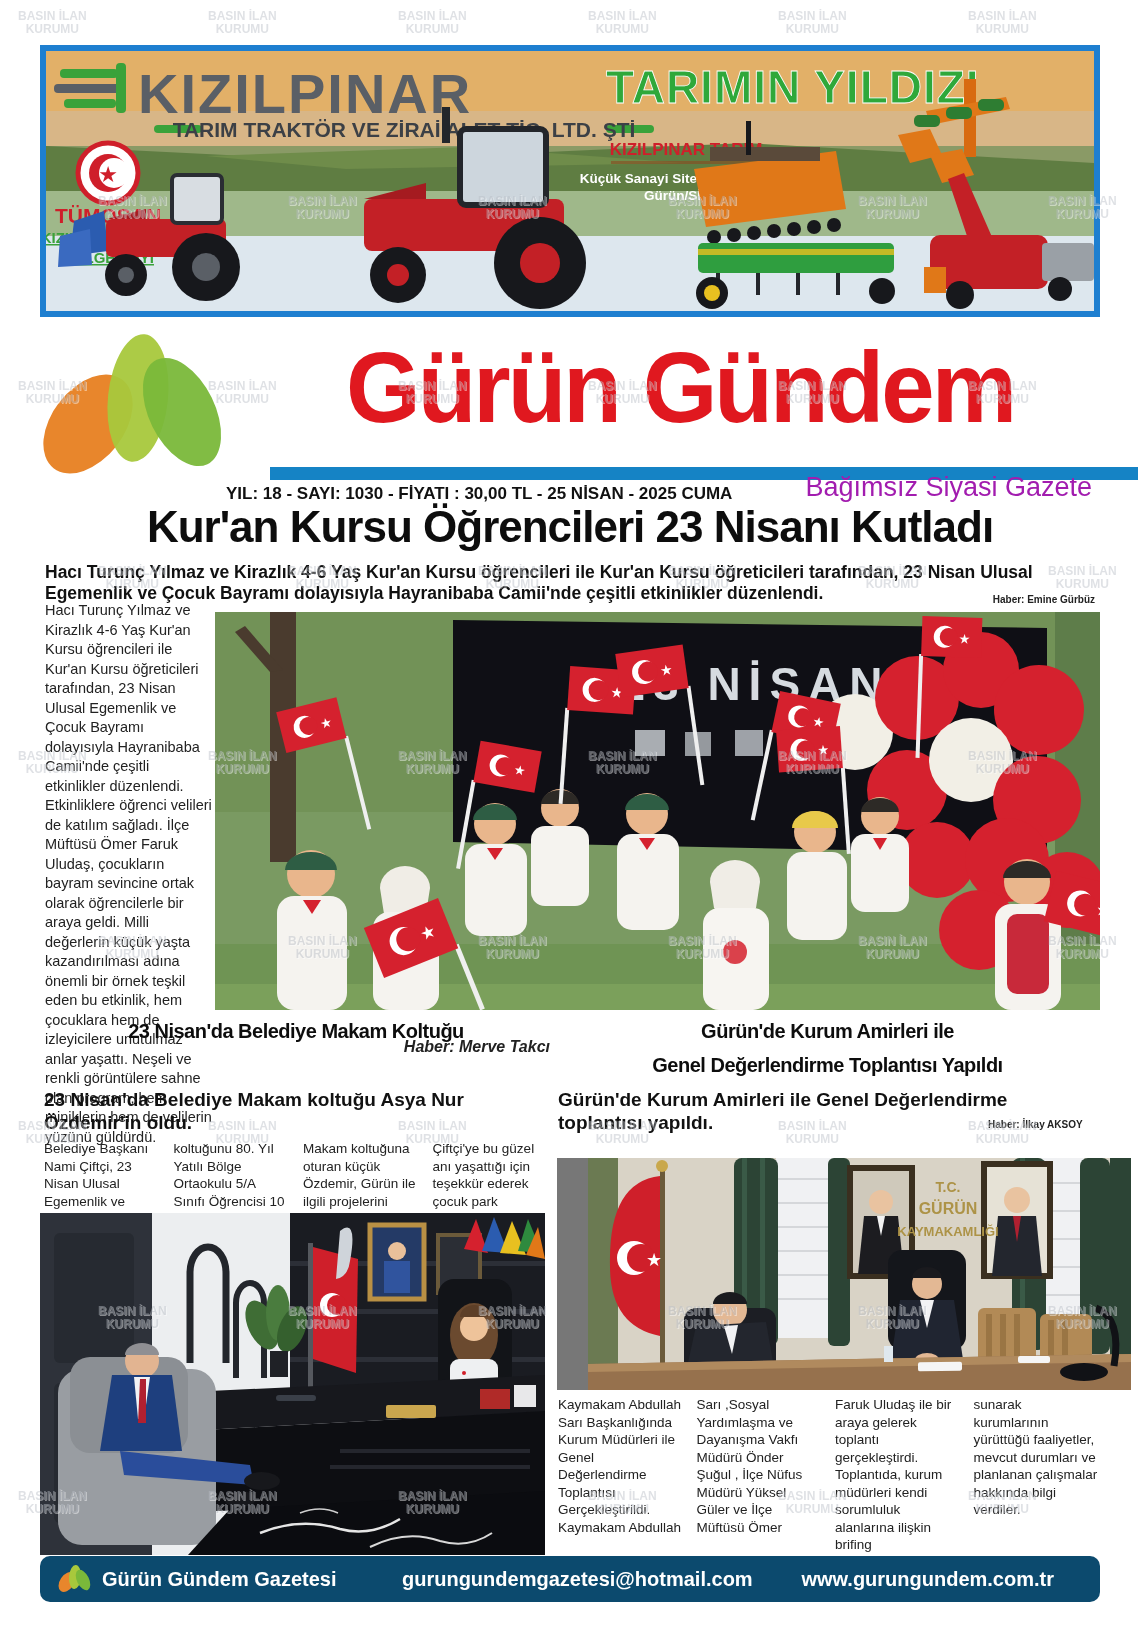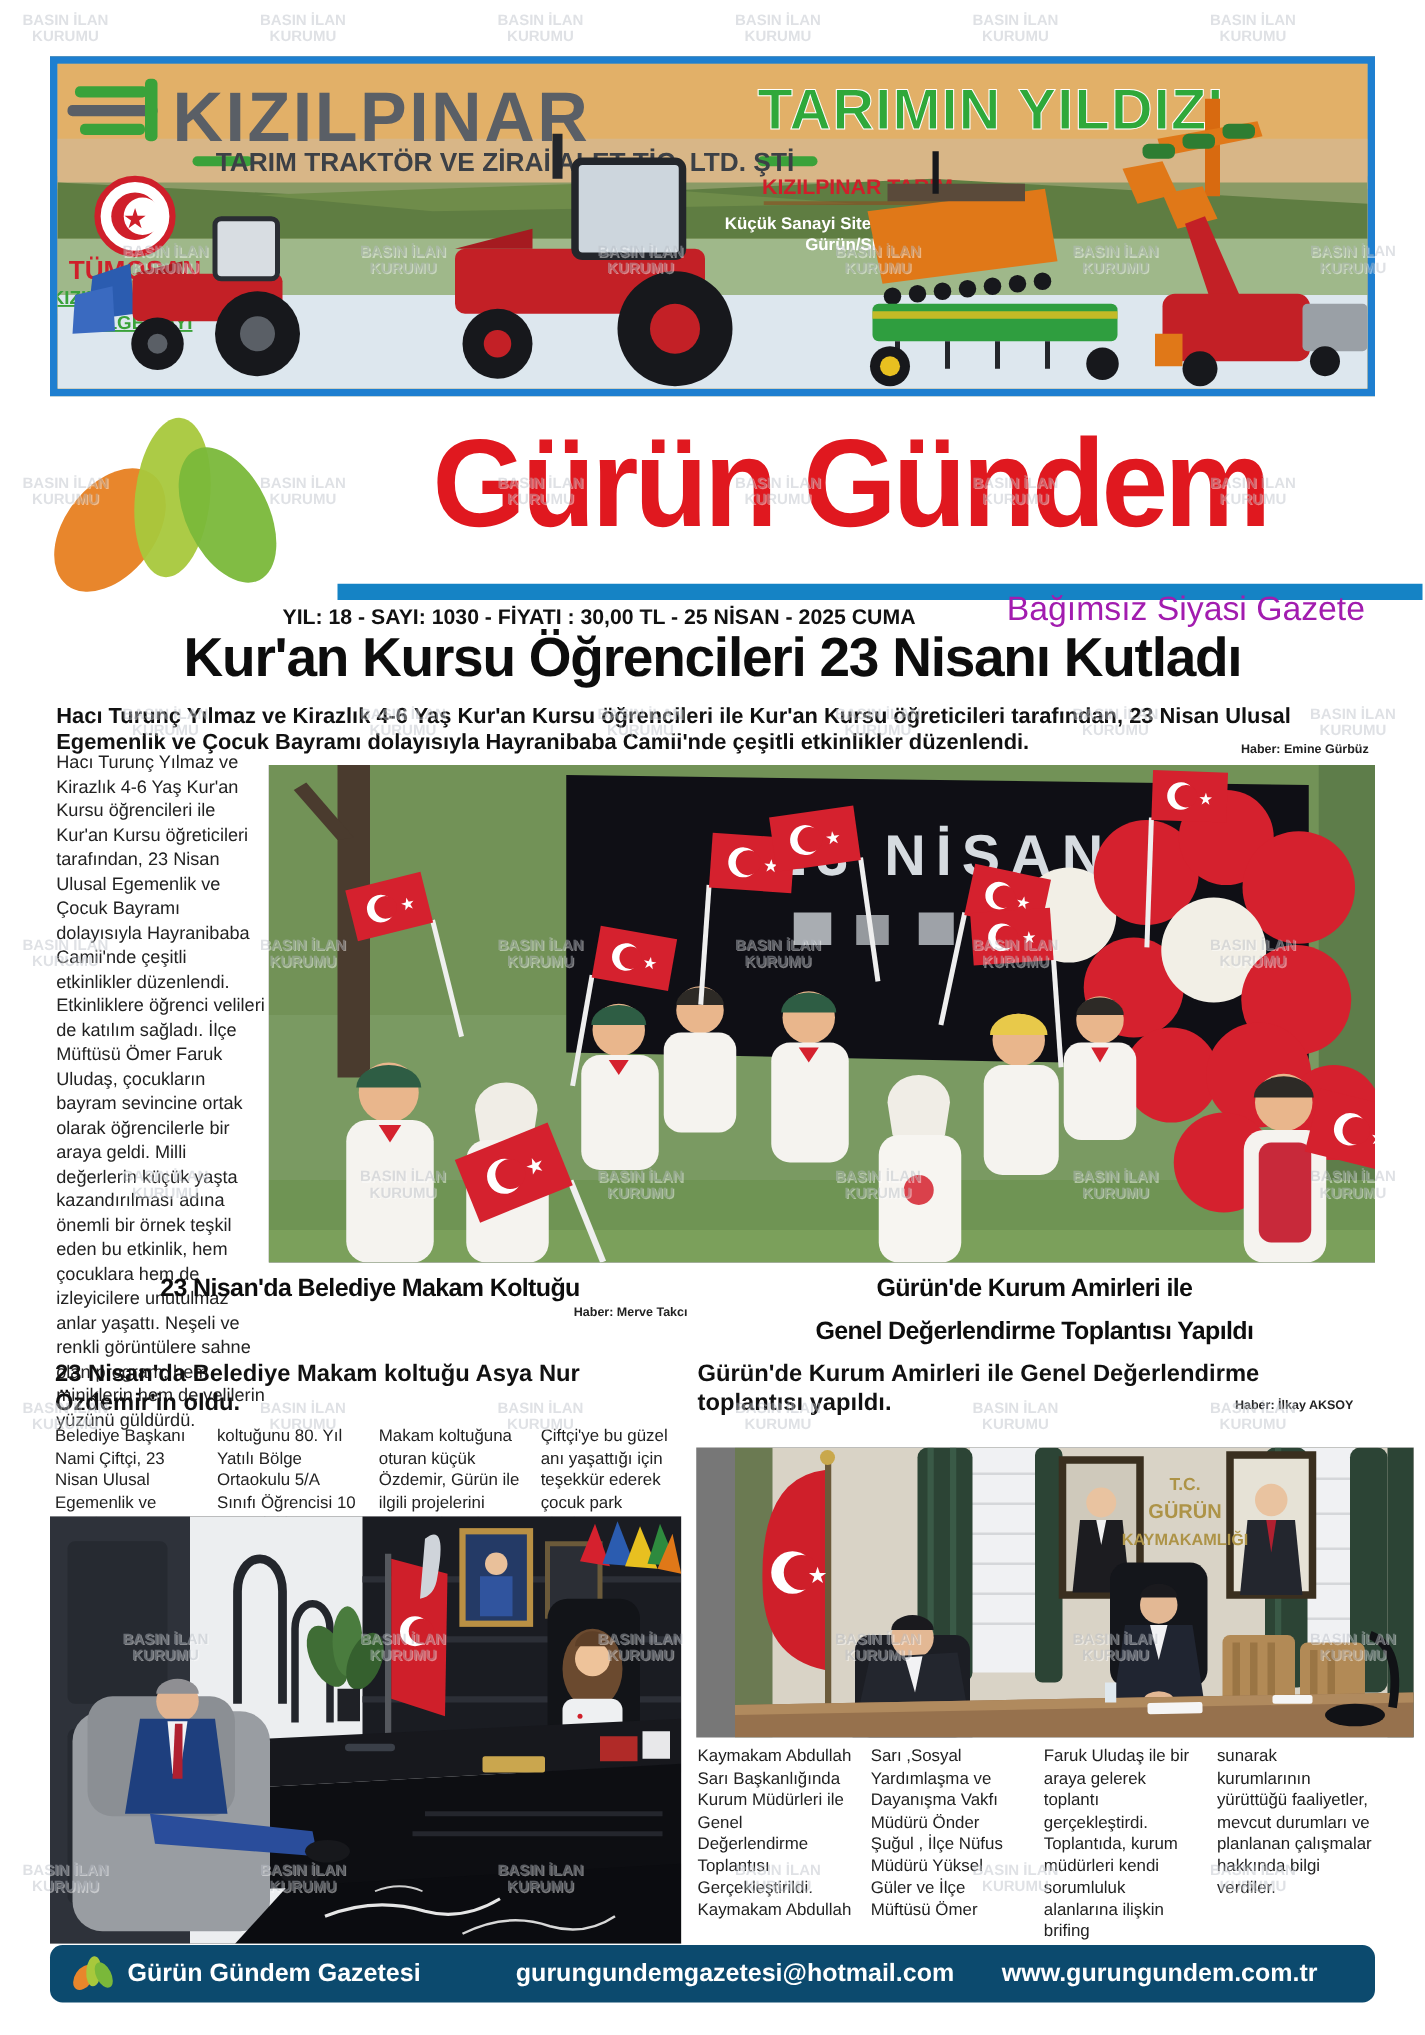--- a/index.html
+++ b/index.html
@@ -32,41 +32,41 @@
   .lede .byline{position:absolute;right:2px;top:27px;font-size:10px;color:#222;}
   .lead-body{position:absolute;left:45px;top:601px;width:168px;font-size:14.5px;line-height:19.5px;
              color:#222;z-index:2;}
   .photo{position:absolute;overflow:hidden;background:#777;z-index:2;}
   .photo svg{display:block;}
   #photo-main{left:215px;top:612px;width:885px;height:398px;}
 
   
   .sec-head{position:absolute;text-align:center;font-weight:bold;color:#0d0d0d;z-index:2;}
   .sec-head .l1,.sec-head .l2{display:block;font-size:20px;line-height:34px;letter-spacing:-0.5px;}
-  .sec-head .byline{position:absolute;right:0;bottom:-8px;font-size:10px;font-weight:bold;color:#222;}
+  .sec-head .byline{position:absolute;right:0;bottom:-8px;font-size:16px;font-weight:bold;color:#222;font-style:italic;}
   #sec2-head{left:42px;top:1014px;width:508px;}
   #sec3-head{left:555px;top:1014px;width:545px;}
   .subhead{position:absolute;font-size:19px;line-height:23px;font-weight:bold;color:#111;z-index:2;}
   #sec2-sub{left:44px;top:1088px;width:505px;}
   #sec3-sub{left:558px;top:1088px;width:470px;}
   #sec3-sub .byline{position:absolute;right:-70px;bottom:-2px;font-size:10px;color:#222;width:110px;}
   .cols{position:absolute;display:grid;grid-template-columns:repeat(4,1fr);gap:14px;
         font-size:13.5px;line-height:17.5px;color:#222;z-index:2;}
   #sec2-cols{left:44px;top:1140px;width:504px;}
   #sec3-cols{left:558px;top:1396px;width:540px;}
   #photo-office{left:40px;top:1213px;width:505px;height:342px;}
   #photo-meeting{left:557px;top:1158px;width:543px;height:232px;padding-left:31px;}
 
   
   .footer{position:absolute;left:40px;top:1556px;width:1060px;height:46px;background:#0c4a6e;
           border-radius:10px;display:flex;align-items:center;color:#fff;font-weight:bold;
           font-size:20px;z-index:2;}
   .footer .fleaf{margin-left:16px;margin-right:10px;display:flex;}
   .footer .fname{flex:0 0 300px;}
-  .footer .femail{flex:1;text-align:center;}
+  .footer .femail{flex:1;}
   .footer .fsite{flex:0 0 280px;text-align:right;padding-right:46px;}
 </style>
 </head>
 <body>
 
 <div class="page">
 
   <div class="ad-banner">
     <svg width="1048" height="260" viewBox="0 0 1048 260">
 

